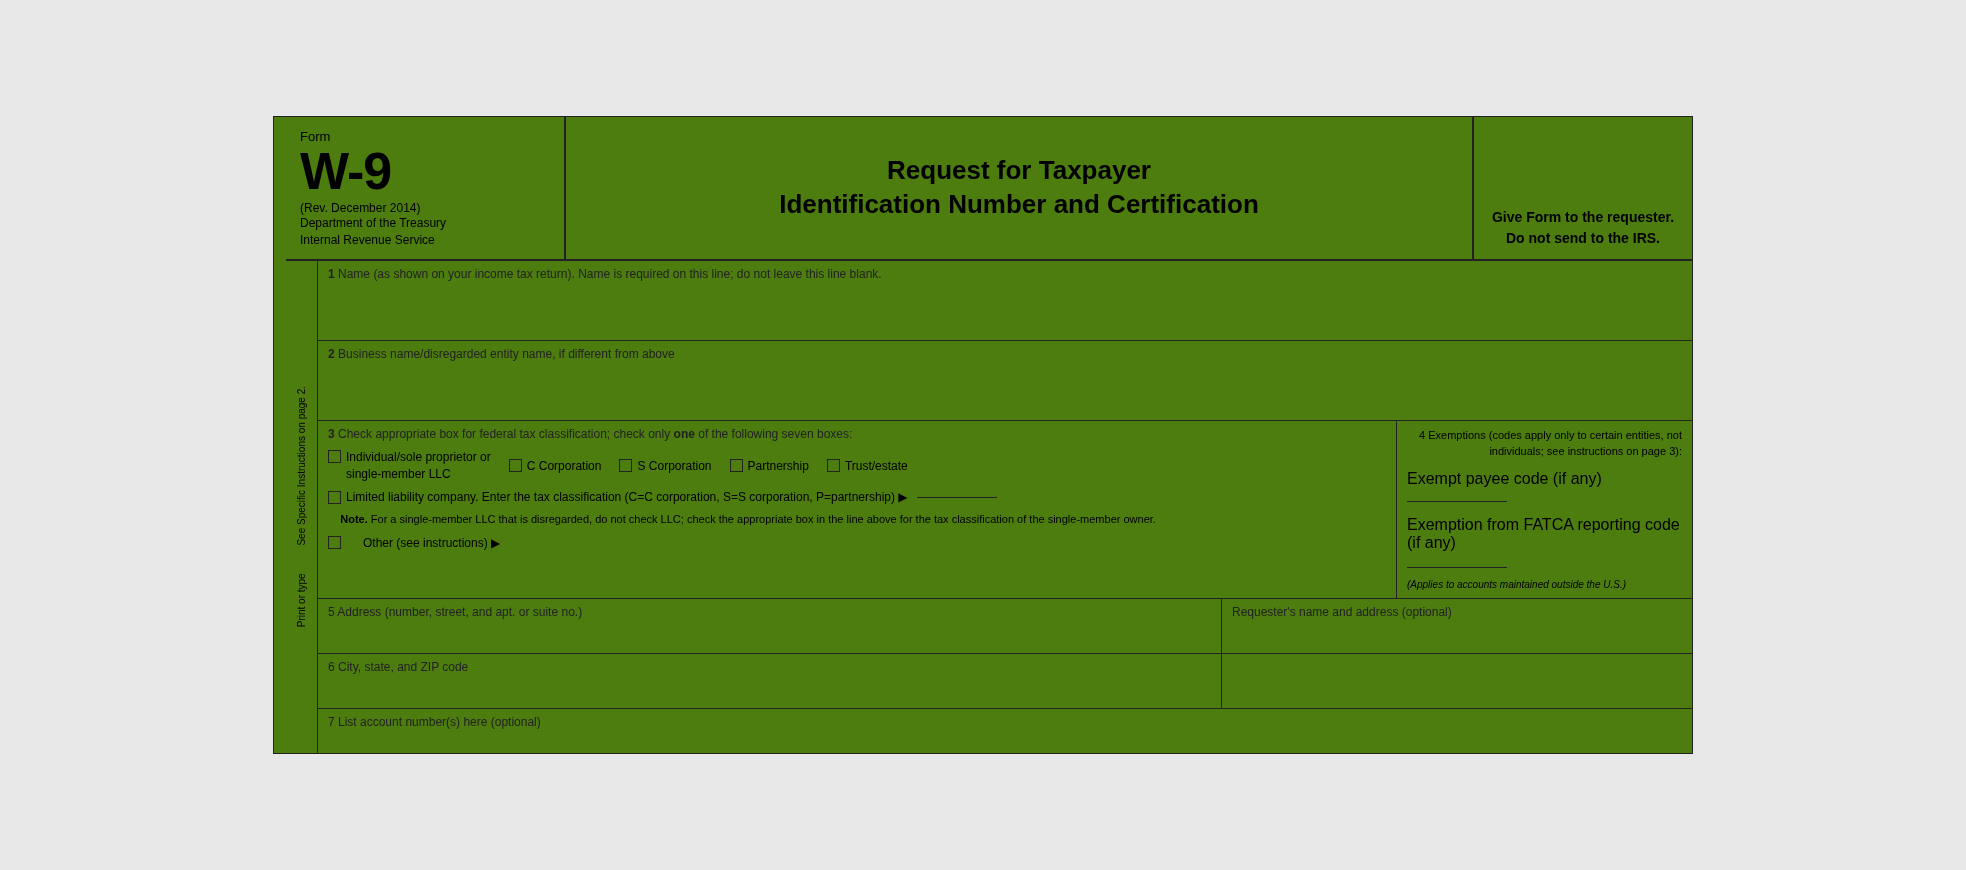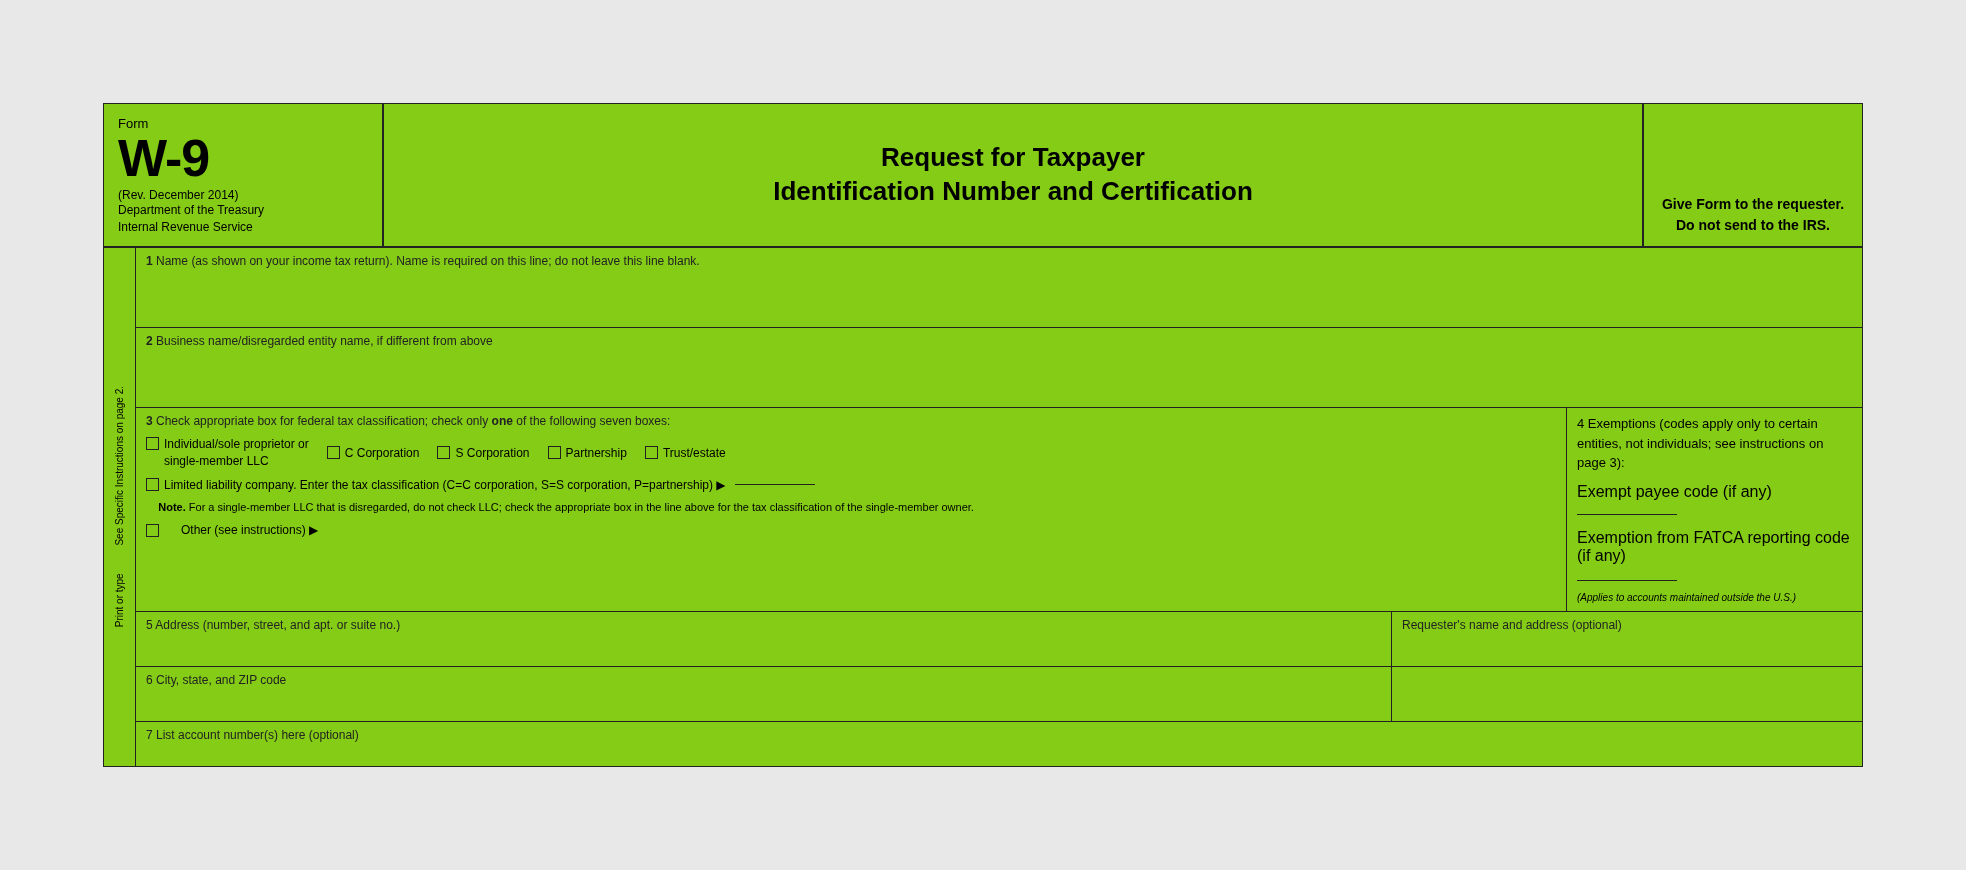--- a/index.html
+++ b/index.html
@@ -5,23 +5,24 @@
     * { box-sizing: border-box; margin: 0; padding: 0; }
     body {
       background: #e8e8e8;
       display: flex;
       justify-content: center;
       align-items: center;
       min-height: 100vh;
       font-family: Arial, Helvetica, sans-serif;
     }
     .form-container {
-      background: #84cc16;
-      width: 1760px;
+      background: #4d7c0f;
+      width: 1420px;
       border: 1.5px solid #222;
+      padding-left: 12px;
     }
     
     .form-header {
       display: flex;
       border-bottom: 2px solid #222;
     }
     .header-left {
       width: 280px;
       min-width: 280px;
       padding: 10px 14px;
@@ -185,22 +186,23 @@
     }
     .other-line {
       display: flex;
       align-items: center;
       gap: 22px;
       margin-top: 8px;
       font-size: 12px;
     }
     
     .exempt-label {
-      font-size: 13px;
+      font-size: 11px;
       line-height: 1.5;
+      text-align: right;
     }
     .exempt-field-label {
       font-size: 16px;
       margin-top: 10px;
     }
     .exempt-underline {
       display: inline-block;
       width: 100px;
       border-bottom: 1px solid #222;
     }

